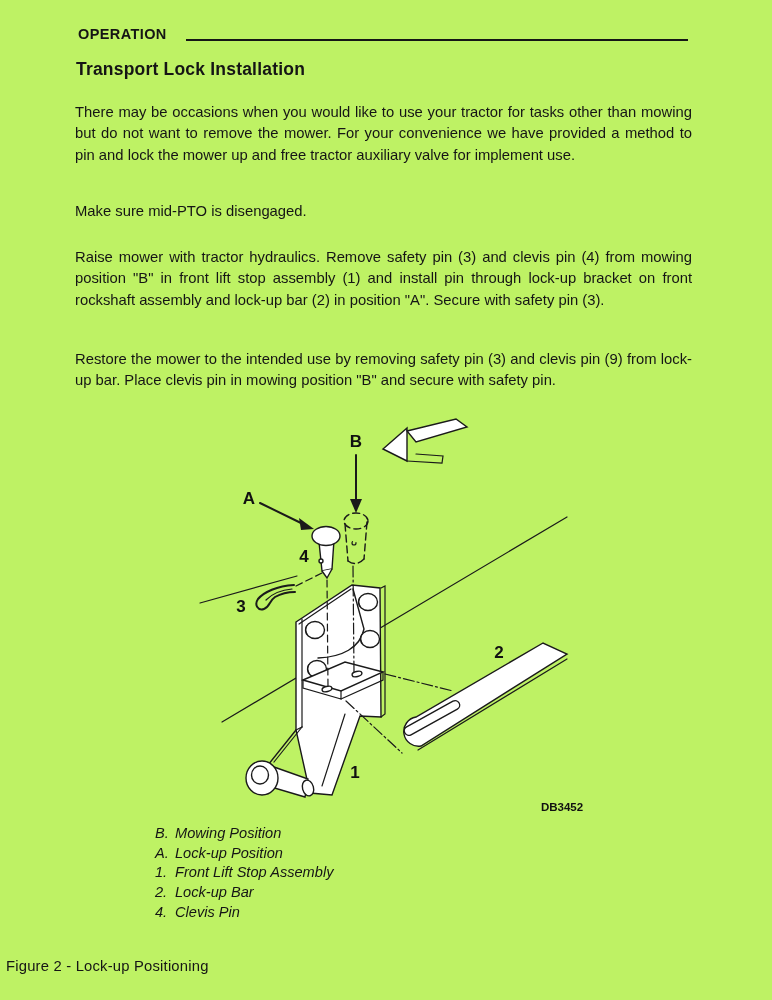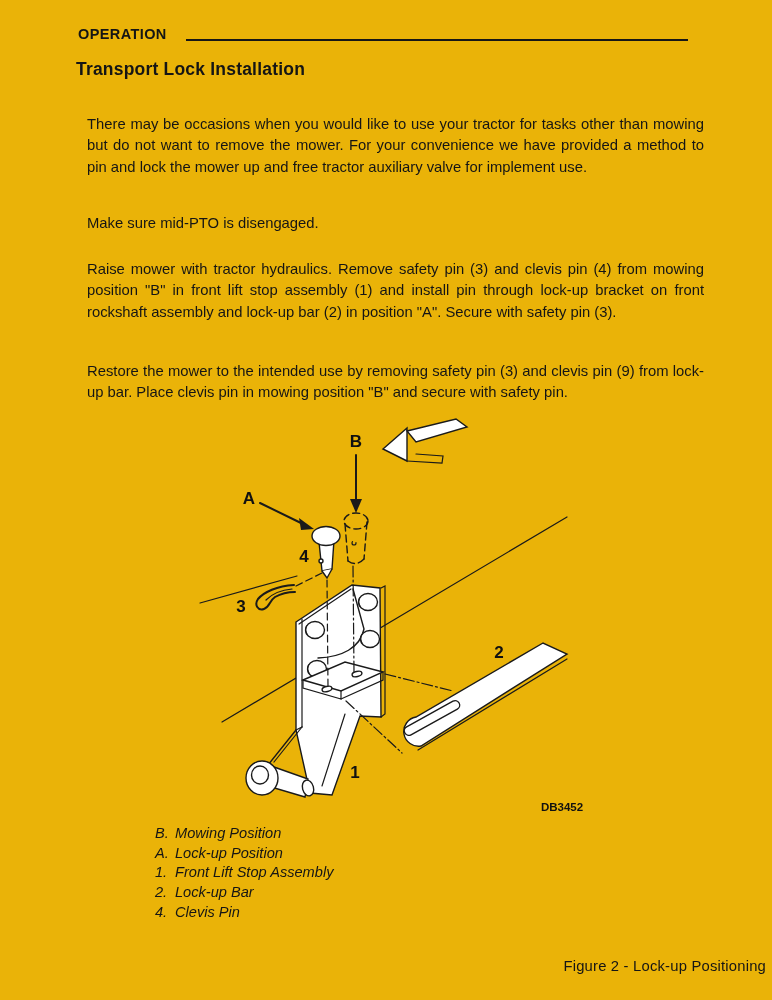--- a/index.html
+++ b/index.html
@@ -1,44 +1,44 @@
 <!DOCTYPE html>
 <html><head>
 <meta charset="utf-8">
 <style>
   html,body{margin:0;padding:0;background:#e8e8e8;}
   .page{
-    position:relative;width:772px;height:1000px;background:#eab308;
+    position:relative;width:772px;height:1000px;background:#bef264;
     font-family:"Liberation Sans",sans-serif;color:#151515;overflow:hidden;
     margin:0 auto;
   }
   .hdr-label{
     position:absolute;left:78px;top:26px;font-size:14.5px;font-weight:700;
     letter-spacing:.4px;
   }
   .hdr-rule{
     position:absolute;left:186px;top:39px;width:502px;height:2px;background:#161616;
   }
   .sec-title{
     position:absolute;left:76px;top:59px;font-size:17.5px;font-weight:700;
     letter-spacing:.2px;
     text-align:center;
   }
   .para{
     position:absolute;left:75px;width:617px;font-size:14.8px;line-height:21.3px;
-    text-align:justify;margin:12px;
+    text-align:justify;margin:0;
   }
   #p1{top:102px}#p2{top:201px}#p3{top:247px}#p4{top:349px}
   .diagram{position:absolute;left:150px;top:415px;width:520px;height:400px;}
   .diagram svg{display:block}
   .legend{position:absolute;left:155px;top:824px;font-style:italic;font-size:14.6px;}
   .legend-row{line-height:19.7px;white-space:nowrap;}
   .lg-key{display:inline-block;min-width:20px;}
   .caption{
-    position:absolute;left:6px;top:958px;width:760px;text-align:right;
+    position:absolute;left:6px;top:958px;width:760px;text-align:left;
     font-size:14.8px;letter-spacing:.2px;
   }
   
   .ln{stroke:#1a1a1a;stroke-width:1.4;fill:none;stroke-linecap:round;}
   .thin{stroke-width:1.2;}
   .wht{fill:#ffffff;stroke:#1a1a1a;stroke-width:1.4;}
   .dash{stroke-dasharray:7 4;}
   .dashdot{stroke-dasharray:11 3 2 3;}
   .callout{font-family:"Liberation Sans",sans-serif;font-size:17px;font-weight:700;fill:#111;}
   .figcode{font-family:"Liberation Sans",sans-serif;font-size:11.5px;font-weight:700;fill:#111;}

